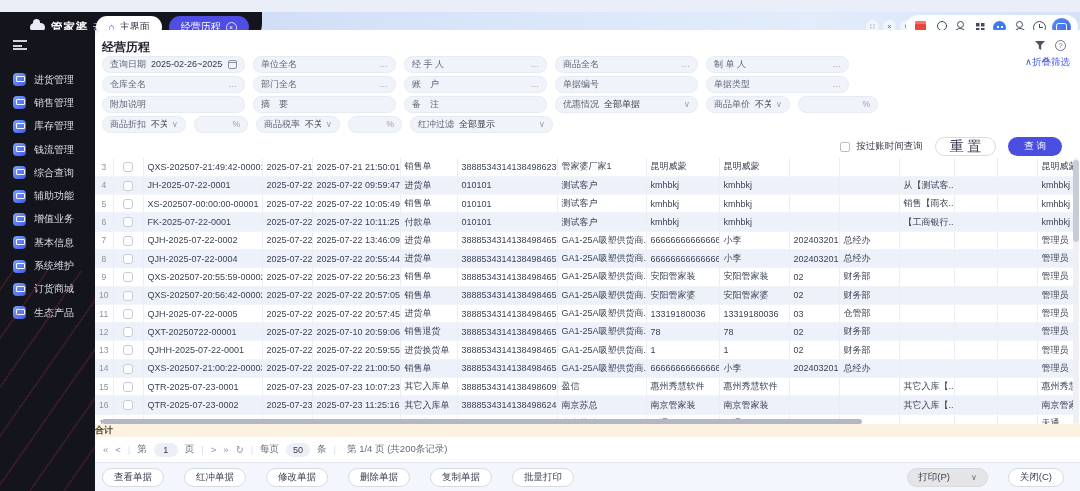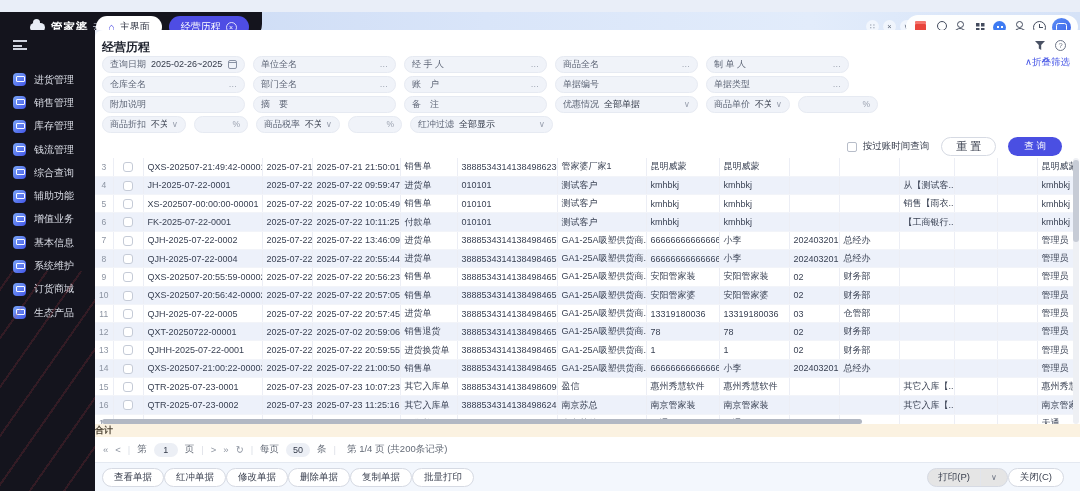--- a/index.html
+++ b/index.html
@@ -82,21 +82,21 @@
   .plabel { white-space:nowrap; color:#5d6576; }
   .pvalue { white-space:nowrap; color:#333a49; flex:1 1 auto; overflow:hidden; }
   .ptail { margin-left:auto; color:#9aa1af; font-size:8.5px; flex:0 0 auto; }
   .cal { width:9px; height:9px; border:1.2px solid #8a93a4; border-radius:2px; position:relative; }
   .cal:before { content:""; position:absolute; top:1.5px; left:0; right:0; height:1.2px; background:#8a93a4; }
 
   .query-row { position:absolute; right:18px; top:107px; display:flex; align-items:center; gap:12px; }
   .chk { width:10px; height:10px; border:1.2px solid #b7bdc9; border-radius:2px; background:#fff; }
   .chk-label { font-size:9.5px; color:#3b4150; margin-left:-6px; }
   .btn-reset { height:19px; border-radius:10px; border:1px solid #d6dae3; background:#fff;
-    color:#3b4150; font-size:11px; padding:0 14px; display:flex; align-items:center; }
+    color:#3b4150; font-size:14px; padding:0 14px; display:flex; align-items:center;font-family:Liberation Serif, serif; }
   .btn-search { height:19px; border-radius:10px; background:#4a4fe2; color:#fff; font-size:9.5px;
     padding:0 16px; display:flex; align-items:center; }
 
   
   .table-wrap { position:absolute; left:0; top:128px; width:978px; height:266px; overflow:hidden; }
   table.grid { border-collapse:collapse; table-layout:fixed; width:1002px; }
   .grid td { height:18.3px; font-size:9px; color:#3a4254; padding:0 4px; overflow:hidden;
     white-space:nowrap; border-right:1px solid #eceef5; border-bottom:1px solid #f2f4f9; }
   .grid tr:nth-child(even) { background:#edf1fa; }
   .grid td.c-num { color:#8b93a1; text-align:center; font-size:8.5px; padding:0; }
@@ -112,21 +112,21 @@
   .pager { position:absolute; left:0; top:407px; width:985px; height:25px; background:#fff;
     display:flex; align-items:center; gap:7px; padding-left:8px; font-size:9.5px; color:#646b77; }
   .pgbtn { color:#8d94a0; font-size:9.5px; cursor:pointer; }
   .pgdiv { color:#dcdfe6; }
   .pgpill { background:#eceff5; border-radius:8px; min-width:24px; height:14px; font-size:9px;
     color:#333a49; display:flex; align-items:center; justify-content:center; padding:0 6px; }
   .pgsum { margin-left:4px; }
 
   
   .footer { position:absolute; left:0; top:432px; width:985px; height:29px; background:#f3f7fd;
-    border-top:1px solid #e4e9f1; display:flex; align-items:center; padding:0 16px 0 7px; gap:0; }
+    border-top:1px solid #e4e9f1; display:flex; align-items:center; padding:0 16px 0 7px; gap:20px; }
   .fbtn { height:19px; border-radius:10px; border:1px solid #d6dae3; background:#fff; color:#3b4150;
     font-size:9.5px; padding:0 11px; display:flex; align-items:center; cursor:pointer; }
   .f-spacer { flex:1; }
   .split { display:flex; height:19px; border:1px solid #d6dae3; border-radius:10px; background:#e5e5e5; overflow:hidden;text-align:right; }
   .split .seg { font-size:9.5px; color:#3b4150; display:flex; align-items:center; padding:0 10px; }
   .split .seg + .seg { border-left:1px solid #e2e5ec; color:#6a7180; font-size:8px; }
 </style>
 </head>
 <body>
 
@@ -620,21 +620,21 @@
               <td></td>
               <td></td>
               <td>管理员</td>
             </tr>
 
             <tr>
               <td class="c-num">12</td>
               <td class="c-chk"><span class="cb"></span></td>
               <td>QXT-20250722-00001</td>
               <td>2025-07-22</td>
-              <td>2025-07-02 20:59:06</td>
+              <td>2025-07-10 20:59:06</td>
               <td>销售退货</td>
               <td>3888534314138498465</td>
               <td>GA1-25A吸塑供货商...</td>
               <td>78</td>
               <td>78</td>
               <td>02</td>
               <td>财务部</td>
               <td></td>
               <td></td>
               <td></td>

